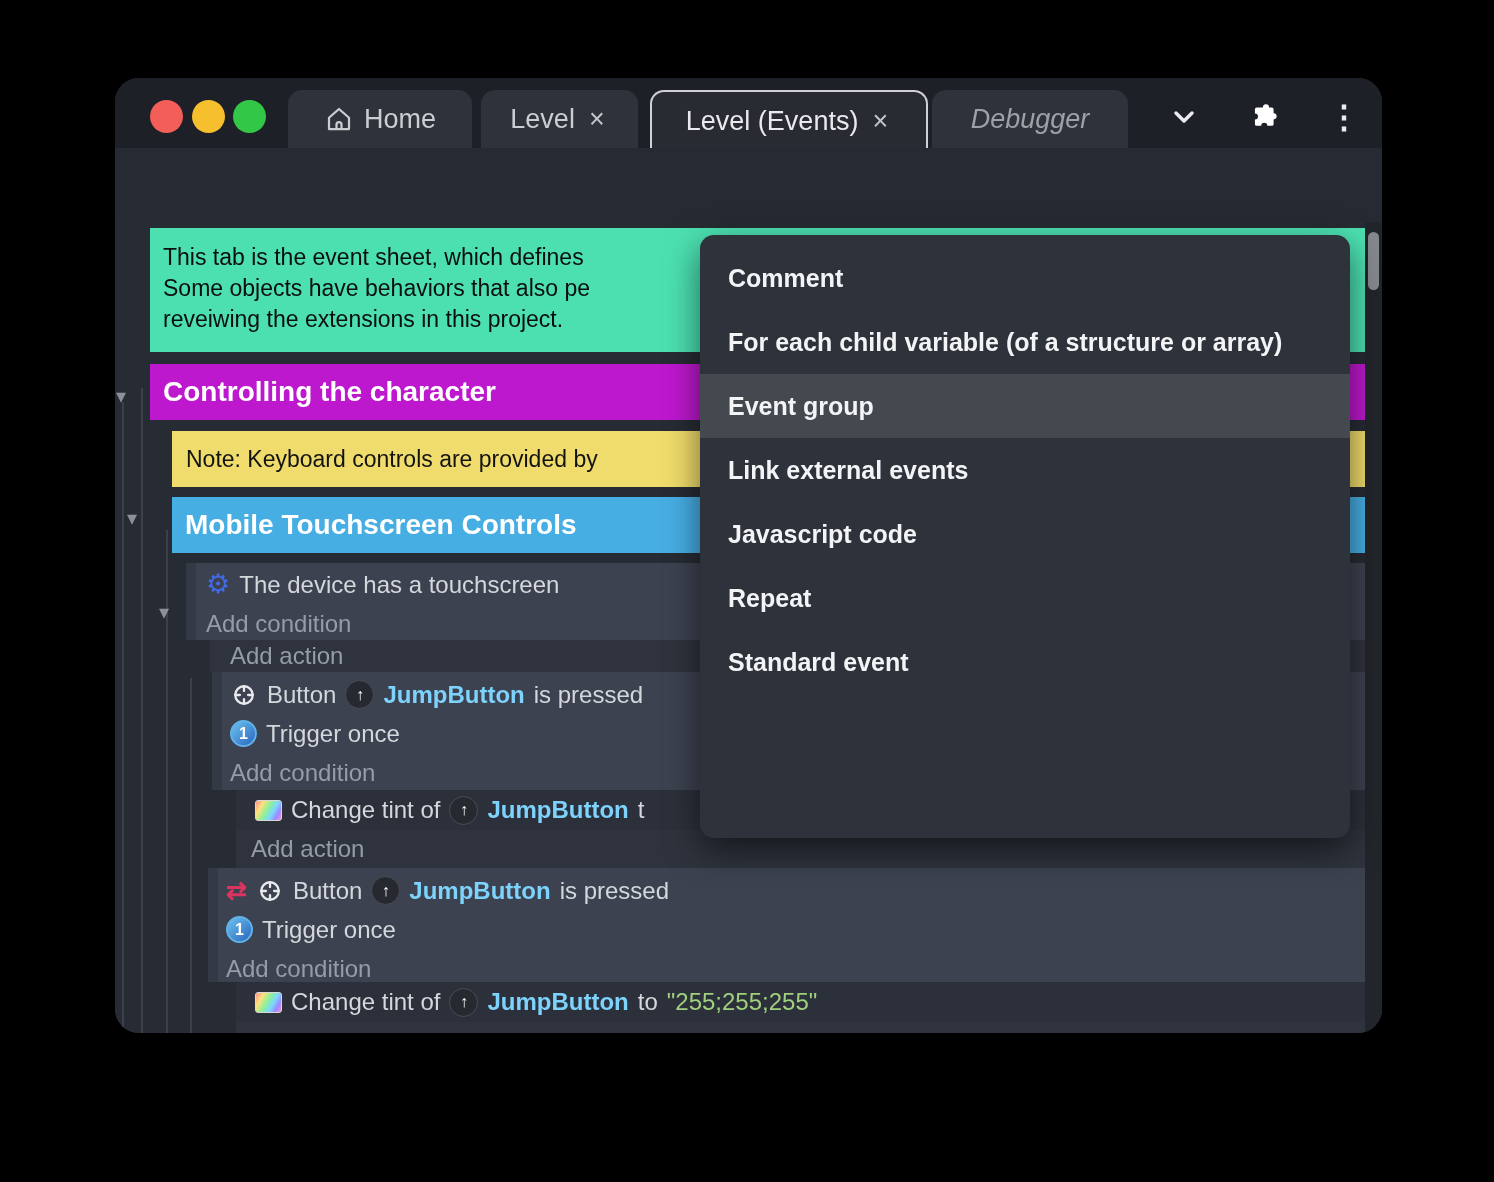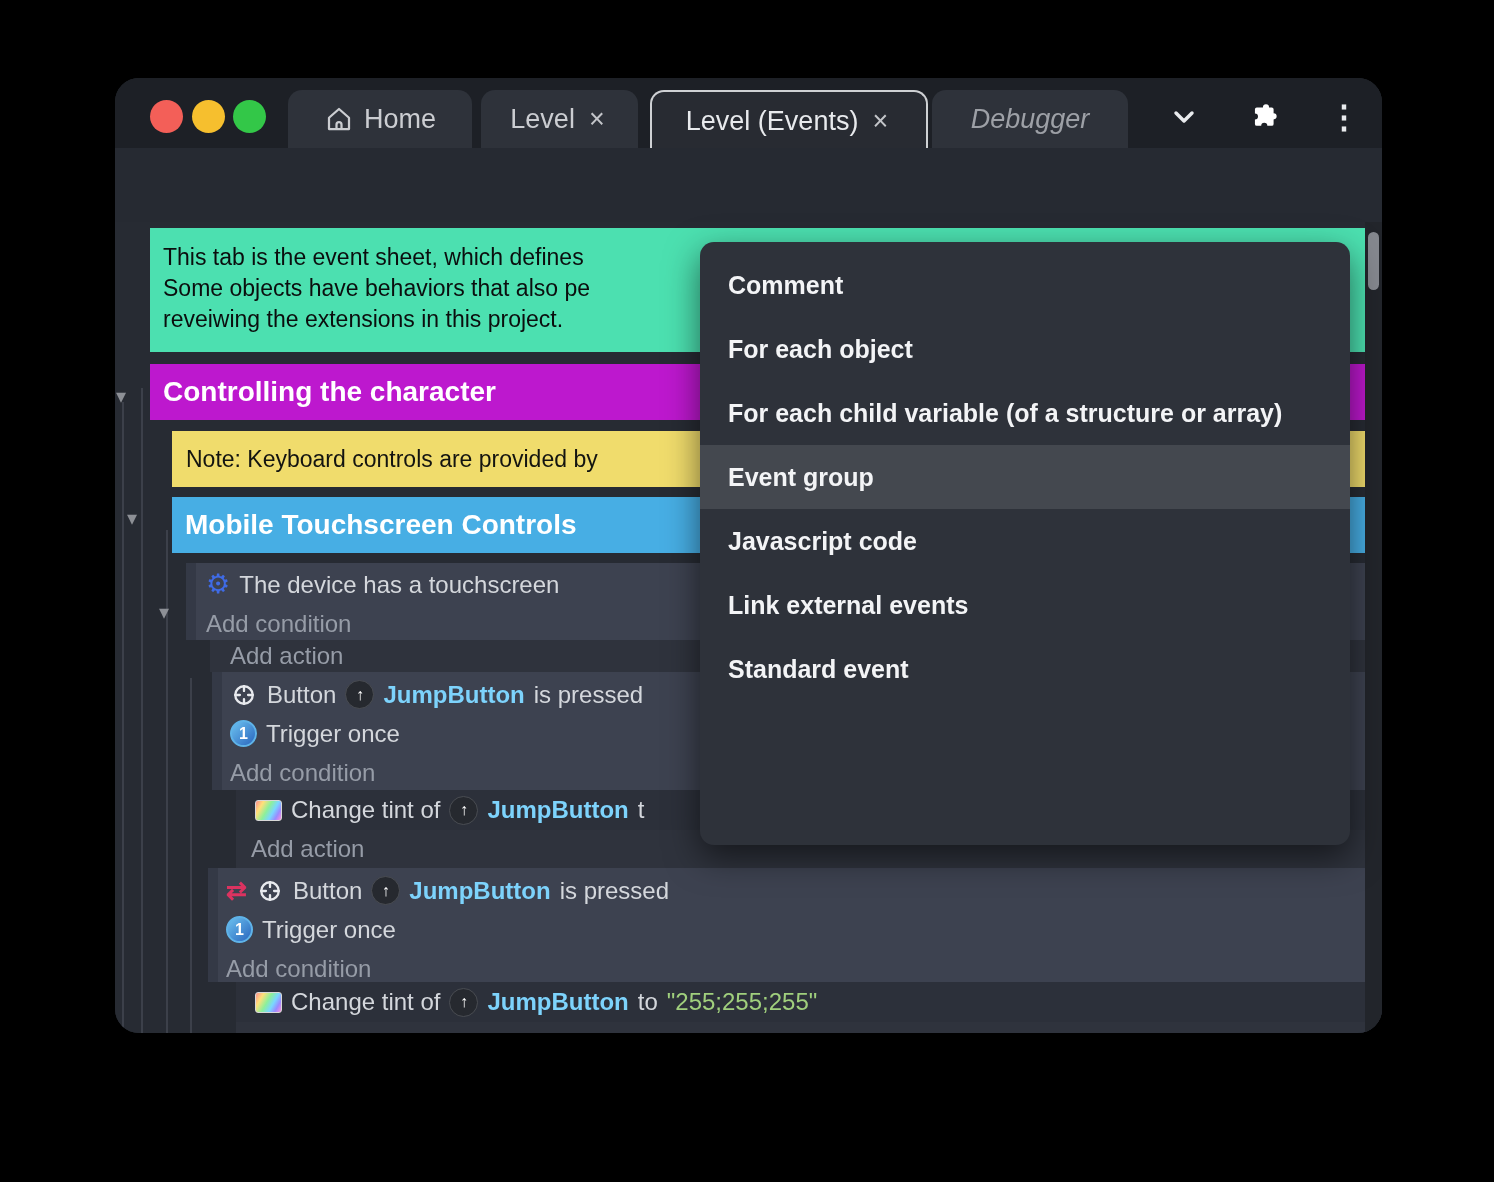--- a/index.html
+++ b/index.html
@@ -64,21 +64,21 @@
   .badge-one{background:linear-gradient(135deg,#6cc1ef,#2a66be);border:2px solid #5fb3e8;color:#fff;
              font-size:16px;font-weight:bold;box-sizing:border-box;}
   .tint{width:25px;height:19px;border-radius:3px;border:1px solid #d8d8d8;flex:none;
         background:linear-gradient(120deg,#ff8f8f 0%,#ffe07a 22%,#8df09a 45%,#7ad7ff 65%,#9a8bff 82%,#ff8fd8 100%);}
 
   
   #sb-track{left:1250px;top:144px;width:17px;height:811px;background:#22252b;}
   #sb-thumb{left:1253px;top:154px;width:11px;height:58px;border-radius:6px;background:#85888f;}
 
   
-  #menu{left:585px;top:164px;width:650px;height:603px;background:#2e323a;border-radius:14px;
+  #menu{left:585px;top:157px;width:650px;height:603px;background:#2e323a;border-radius:14px;
         box-shadow:0 12px 34px rgba(0,0,0,.55);padding-top:11px;box-sizing:border-box;overflow:hidden;}
   .mi{height:64px;line-height:64px;padding-left:28px;color:#f3f4f6;font-size:25px;font-weight:600;
       white-space:nowrap;}
   .mi.hl{background:#44484f;}
 
   svg{display:block;}
 </style>
 </head>
 <body>
 
@@ -371,22 +371,22 @@
     </div>
     <div class="abs subrow" style="left:121px;top:944px;width:1129px;height:40px;padding-left:15px;">
       <span>Add action</span>
     </div>
 
     <div id="sb-track" class="abs"></div>
     <div id="sb-thumb" class="abs"></div>
 
     <div id="menu" class="abs">
       <div class="mi">Comment</div>
-      <div class="mi">For each object</div>
       <div class="mi">For each child variable (of a structure or array)</div>
       <div class="mi hl">Event group</div>
+      <div class="mi">Link external events</div>
       <div class="mi">Javascript code</div>
-      <div class="mi">Link external events</div>
+      <div class="mi">Repeat</div>
       <div class="mi">Standard event</div>
     </div>
 
   </div>
 </div>
 
 </body></html>

